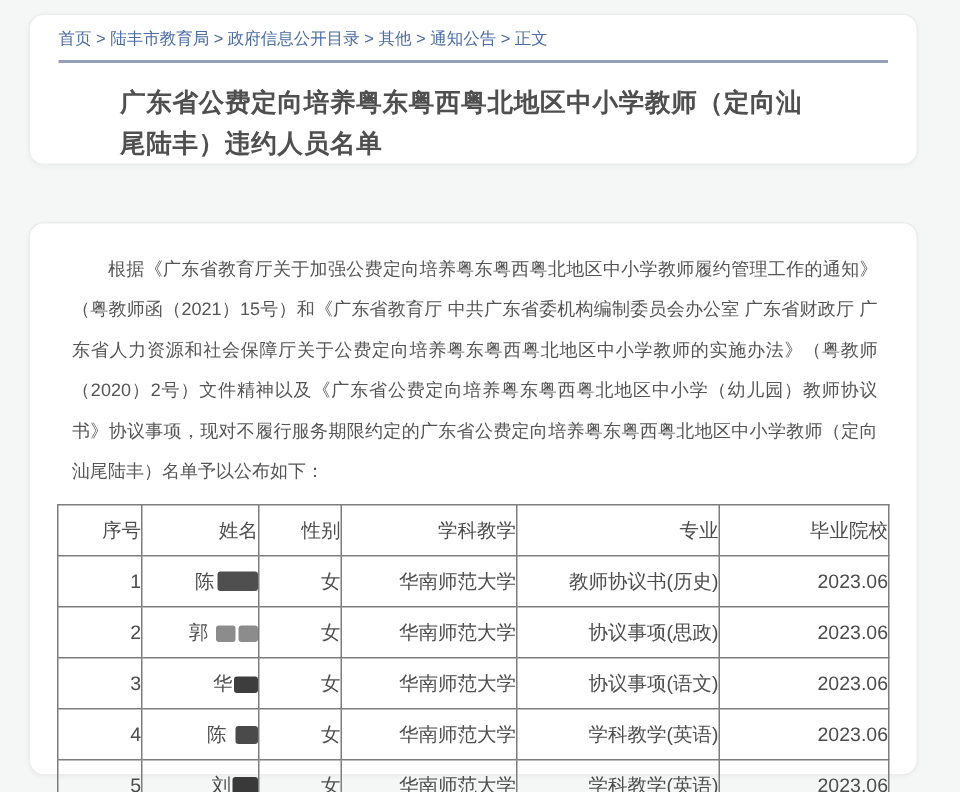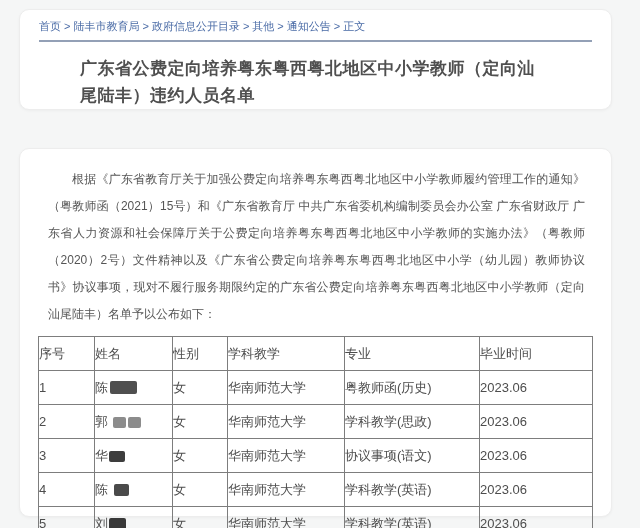--- a/index.html
+++ b/index.html
@@ -46,21 +46,21 @@
   }
 
   table.roster{
     border-collapse:collapse;table-layout:fixed;
     width:554px;margin:8px auto 0 auto;
     font-size:13px;color:#4d4d4d;
   }
   table.roster th,table.roster td{
     border:1px solid #7d7d7d;
     height:33px;padding:0;
-    text-align:left;vertical-align:middle;
+    text-align:right;vertical-align:middle;
     font-weight:normal;
     overflow:hidden;white-space:nowrap;
   }
   .redact{
     display:inline-block;vertical-align:-2px;
     border-radius:2px;background:#4a4a4a;
   }
   .r1{width:27px;height:13px;background:#4f4f4f;margin-left:2px;}
   .r2a{width:13px;height:11px;background:#8c8c8c;margin-left:5px;}
   .r2b{width:13px;height:11px;background:#8c8c8c;margin-left:2px;}
@@ -93,38 +93,38 @@
         <col style="width:135px">
         <col style="width:113px">
       </colgroup>
       <thead>
         <tr>
           <th>序号</th>
           <th>姓名</th>
           <th>性别</th>
           <th>学科教学</th>
           <th>专业</th>
-          <th>毕业时间</th>
+          <th>毕业院校</th>
         </tr>
       </thead>
       <tbody>
         <tr>
           <td>1</td>
           <td><span>陈</span><span class="redact r1"></span></td>
           <td>女</td>
           <td>华南师范大学</td>
-          <td>粤教师函(历史)</td>
+          <td>教师协议书(历史)</td>
           <td>2023.06</td>
         </tr>
         <tr>
           <td>2</td>
           <td><span>郭</span><span class="redact r2a"></span><span class="redact r2b"></span></td>
           <td>女</td>
           <td>华南师范大学</td>
-          <td>学科教学(思政)</td>
+          <td>协议事项(思政)</td>
           <td>2023.06</td>
         </tr>
         <tr>
           <td>3</td>
           <td><span>华</span><span class="redact r3"></span></td>
           <td>女</td>
           <td>华南师范大学</td>
           <td>协议事项(语文)</td>
           <td>2023.06</td>
         </tr>

